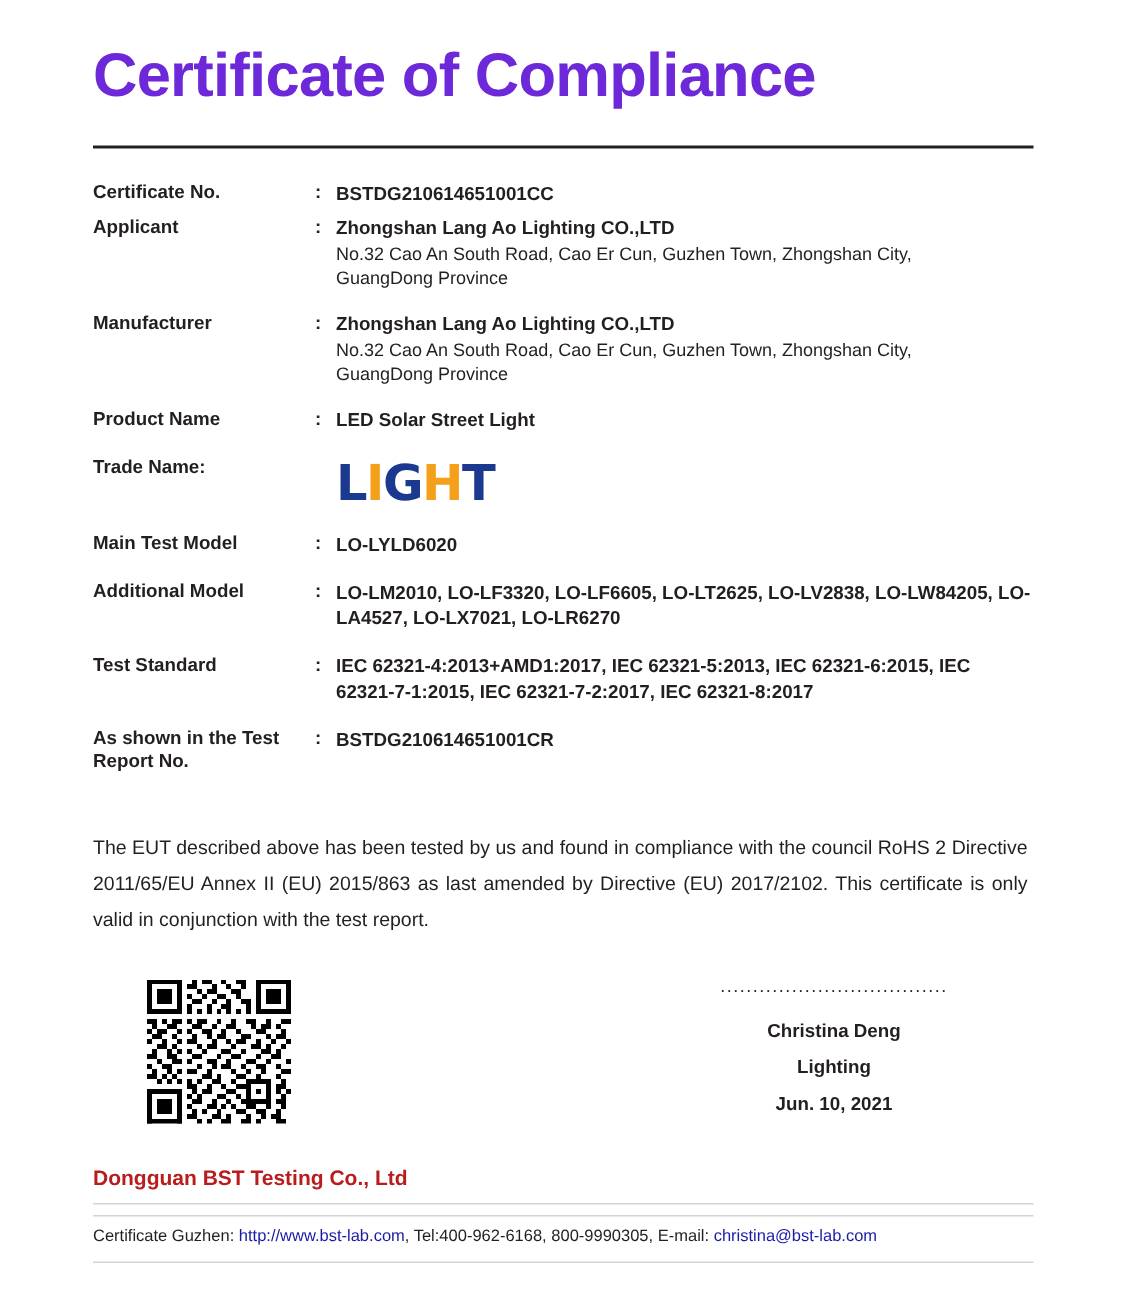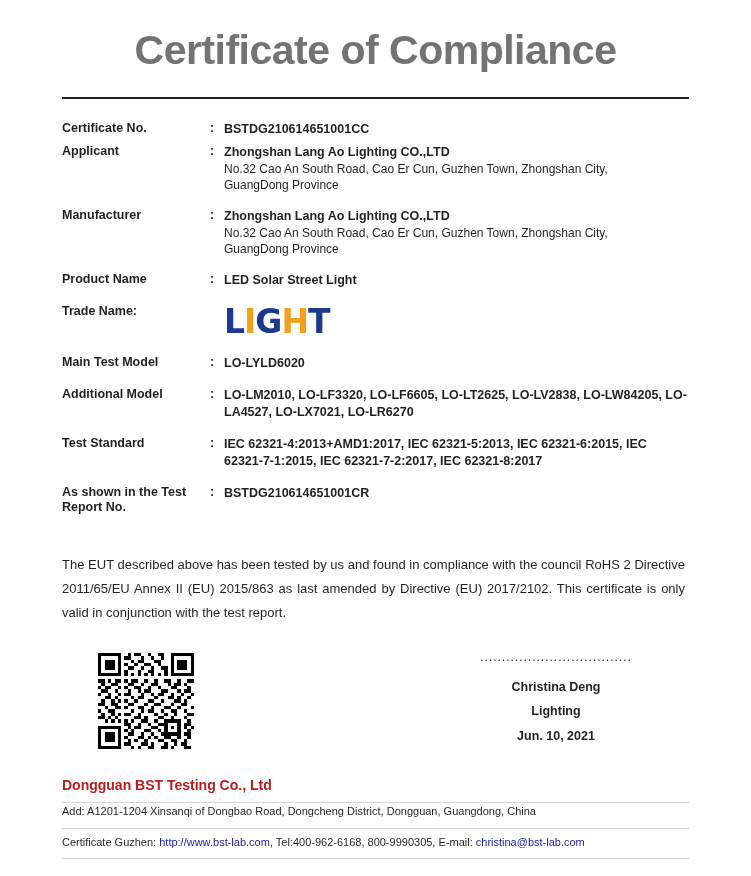--- a/index.html
+++ b/index.html
@@ -15,22 +15,21 @@
     overflow: hidden;
   }
   .page {
     position: relative;
     width: 751px;
     height: 876px;
     box-sizing: border-box;
     padding: 0 62px;
   }
   .title {
-    text-align: center;
-    color: #737373;
+    color: #6d28d9;
     font-size: 41px;
     font-weight: bold;
     letter-spacing: -0.5px;
     margin: 28px 0 0 0;
     line-height: 1.1;
   }
   .divider {
     height: 2px;
     background: #231f20;
     margin: 24px 0 14px 0;
@@ -506,21 +505,20 @@
       <div class="dots">...................................</div>
       <div class="line">Christina Deng</div>
       <div class="line">Lighting</div>
       <div class="line">Jun. 10, 2021</div>
     </div>
   </div>
 
   <div class="footer">
     <div class="company">Dongguan BST Testing Co., Ltd</div>
     <div class="rule"></div>
-    <div class="addr">Add: A1201-1204 Xinsanqi of Dongbao Road, Dongcheng District, Dongguan, Guangdong, China</div>
     <div class="rule"></div>
     <div class="search">
       <span>Certificate Guzhen: </span><span class="link">http://www.bst-lab.com</span><span>, Tel:400-962-6168, 800-9990305, E-mail: </span><span class="link">christina@bst-lab.com</span>
     </div>
     <div class="rule"></div>
   </div>
 
 </div>
 
 </body></html>

